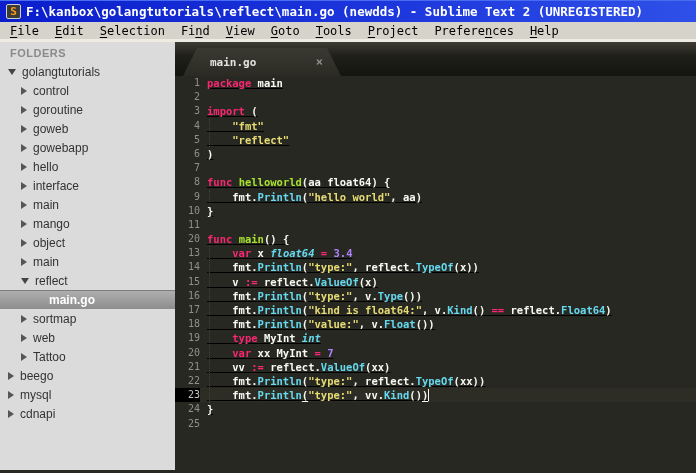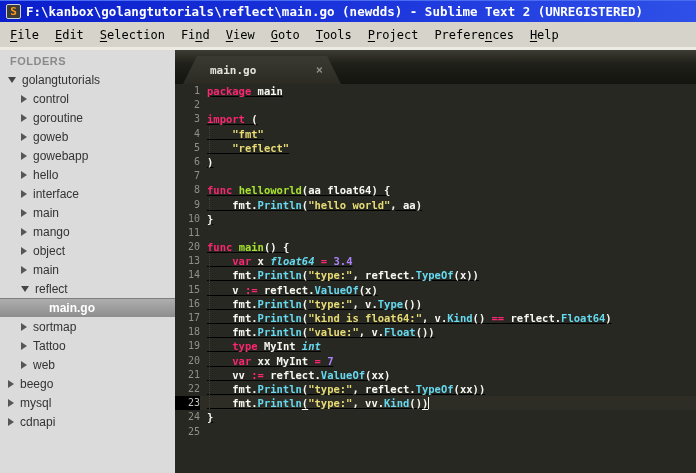--- a/index.html
+++ b/index.html
@@ -22,21 +22,21 @@
     color:#ff9a1a; font-size:11px; font-weight:bold;
     display:flex; align-items:center; justify-content:center;
     font-family:"DejaVu Sans Mono",monospace;
   }
   .title-text {
     color:#ffffff; font-weight:bold; font-size:12.5px; letter-spacing:0;
     white-space:nowrap; overflow:hidden;
   }
   
   .menubar {
-    height:28px; background:#d6d3ca;
+    height:20px; background:#d6d3ca;
     display:flex; align-items:center; padding-left:2px;
     font-size:12px; color:#000;
     border-bottom:3px solid #edebe2;
   }
   .menu-item { padding:2px 8px; white-space:nowrap; cursor:default; }
   .menu-item u { text-underline-offset:2px; }
   
   .content { display:flex; height:428px; }
   
   .sidebar {
@@ -173,25 +173,25 @@
           </div>
           <div class="tree-row selected">
             <span class="tree-label" style="margin-left: 49px;">main.go</span>
           </div>
           <div class="tree-row">
             <span class="tri collapsed" style="margin-left: 21px;"></span>
             <span class="tree-label">sortmap</span>
           </div>
           <div class="tree-row">
             <span class="tri collapsed" style="margin-left: 21px;"></span>
+            <span class="tree-label">web</span>
+          </div>
+          <div class="tree-row">
+            <span class="tri collapsed" style="margin-left: 21px;"></span>
             <span class="tree-label">Tattoo</span>
-          </div>
-          <div class="tree-row">
-            <span class="tri collapsed" style="margin-left: 21px;"></span>
-            <span class="tree-label">web</span>
           </div>
           <div class="tree-row">
             <span class="tri collapsed" style="margin-left: 8px;"></span>
             <span class="tree-label">beego</span>
           </div>
           <div class="tree-row">
             <span class="tri collapsed" style="margin-left: 8px;"></span>
             <span class="tree-label">mysql</span>
           </div>
           <div class="tree-row">

